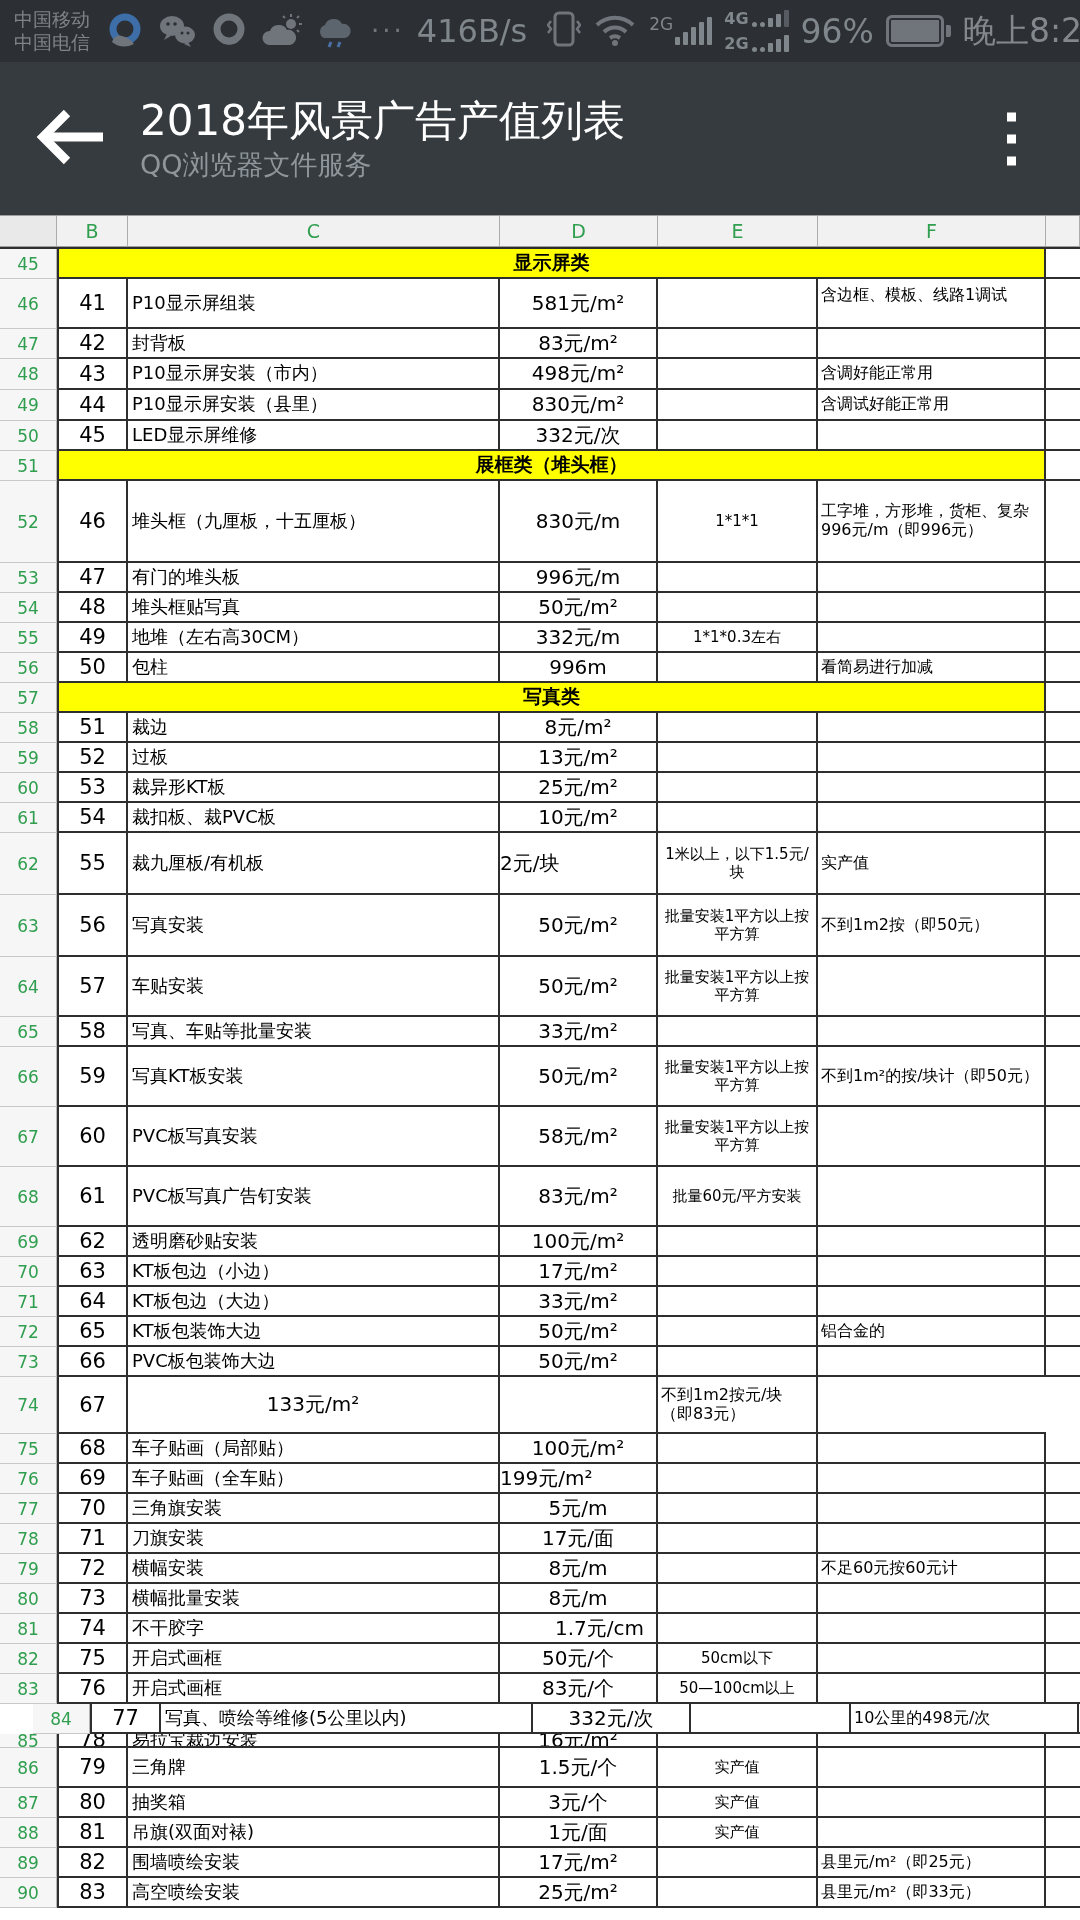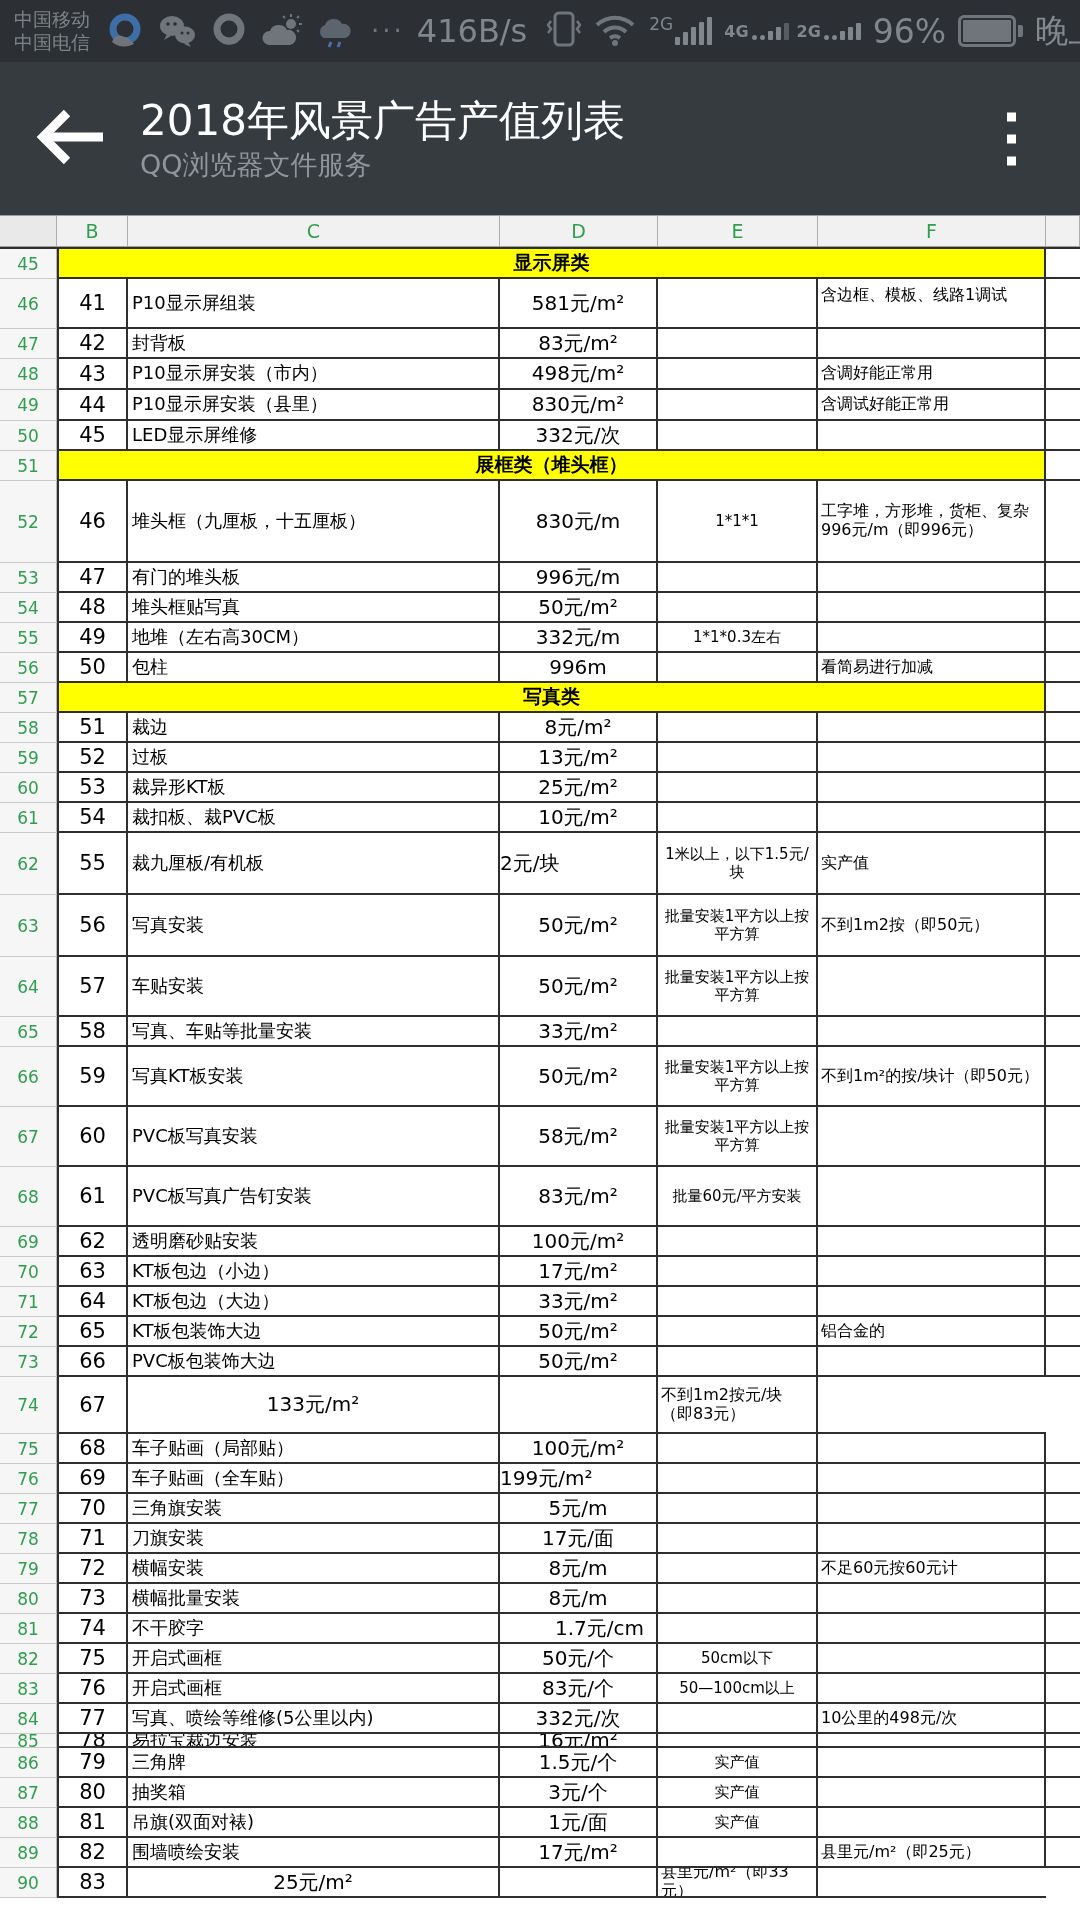--- a/index.html
+++ b/index.html
@@ -19,21 +19,21 @@
   .carrier{font-size:19px;line-height:1.2;color:#7d8388;white-space:nowrap;}
   .sb-icons{display:flex;align-items:center;gap:13px;margin-left:4px;}
   .sb-icons svg{display:block;}
   .dots{font-size:26px;letter-spacing:3px;color:#70767c;margin-left:2px;}
   .speed{font-size:32px;color:#7f868c;margin-left:auto;margin-right:8px;}
   .sb-right{display:flex;align-items:center;gap:12px;}
   .net2g{display:flex;align-items:flex-end;gap:2px;}
   .net2g .lbl{font-size:17px;line-height:1;position:relative;top:-12px;color:#7f868c;}
   .bars{display:flex;align-items:flex-end;gap:3px;}
   .bars i{display:block;width:5px;background:#7f868c;border-radius:1px;}
-  .dualsig{display:flex;gap:8px;}
+  .dualsig{display:flex;flex-direction:column;gap:8px;}
   .sigrow{display:flex;align-items:flex-end;gap:3px;}
   .sigrow .lbl{font-size:16px;line-height:1;color:#7f868c;font-weight:bold;}
   .sigrow .dot{width:5px;height:5px;border-radius:50%;background:#7f868c;display:block;}
   .sigrow i{display:block;width:5px;background:#7f868c;border-radius:1px;}
   .sigrow i.dim{background:#565c61;}
   .pct{font-size:33px;color:#7f868c;}
   .battery{display:flex;align-items:center;}
   .batt-body{width:52px;height:26px;border:3px solid #6f757b;border-radius:6px;
     background:#6f757b;box-shadow:inset 0 0 0 2px #2c3034;}
   .batt-nub{width:5px;height:12px;background:#6f757b;border-radius:0 2px 2px 0;margin-left:2px;}
@@ -1076,21 +1076,21 @@
           <div class="cell c-e">
             <span class="ct" style="text-align: center;">50—100cm以上</span>
           </div>
           <div class="cell c-f">
             <span class="ct"></span>
           </div>
           <div class="cell c-g">
             <span class="ct"></span>
           </div>
         </div>
-        <div class="srow" style="height: 30px;">
+        <div class="srow" style="height: 30px; padding-left: 33px;">
           <div class="cell c-rn">
             <span class="ct" style="text-align: center;">84</span>
           </div>
           <div class="cell c-b">
             <span class="ct" style="text-align: center;">77</span>
           </div>
           <div class="cell c-c">
             <span class="ct">写真、喷绘等维修(5公里以内)</span>
           </div>
           <div class="cell c-d">
@@ -1122,21 +1122,21 @@
           <div class="cell c-e">
             <span class="ct" style="text-align: center;"></span>
           </div>
           <div class="cell c-f">
             <span class="ct"></span>
           </div>
           <div class="cell c-g">
             <span class="ct"></span>
           </div>
         </div>
-        <div class="srow" style="height: 30px;">
+        <div class="srow" style="height: 40px;">
           <div class="cell c-rn">
             <span class="ct" style="text-align: center;">86</span>
           </div>
           <div class="cell c-b">
             <span class="ct" style="text-align: center;">79</span>
           </div>
           <div class="cell c-c">
             <span class="ct">三角牌</span>
           </div>
           <div class="cell c-d">
@@ -1220,20 +1220,23 @@
           <div class="cell c-g">
             <span class="ct"></span>
           </div>
         </div>
         <div class="srow" style="height: 30px;">
           <div class="cell c-rn">
             <span class="ct" style="text-align: center;">90</span>
           </div>
           <div class="cell c-b">
             <span class="ct" style="text-align: center;">83</span>
+          </div>
+          <div class="cell c-c">
+            <span class="ct">高空喷绘安装</span>
           </div>
           <div class="cell c-d">
             <span class="ct" style="text-align: center;">25元/m²</span>
           </div>
           <div class="cell c-e">
             <span class="ct" style="text-align: center;"></span>
           </div>
           <div class="cell c-f">
             <span class="ct">县里元/m²（即33元）</span>
           </div>

